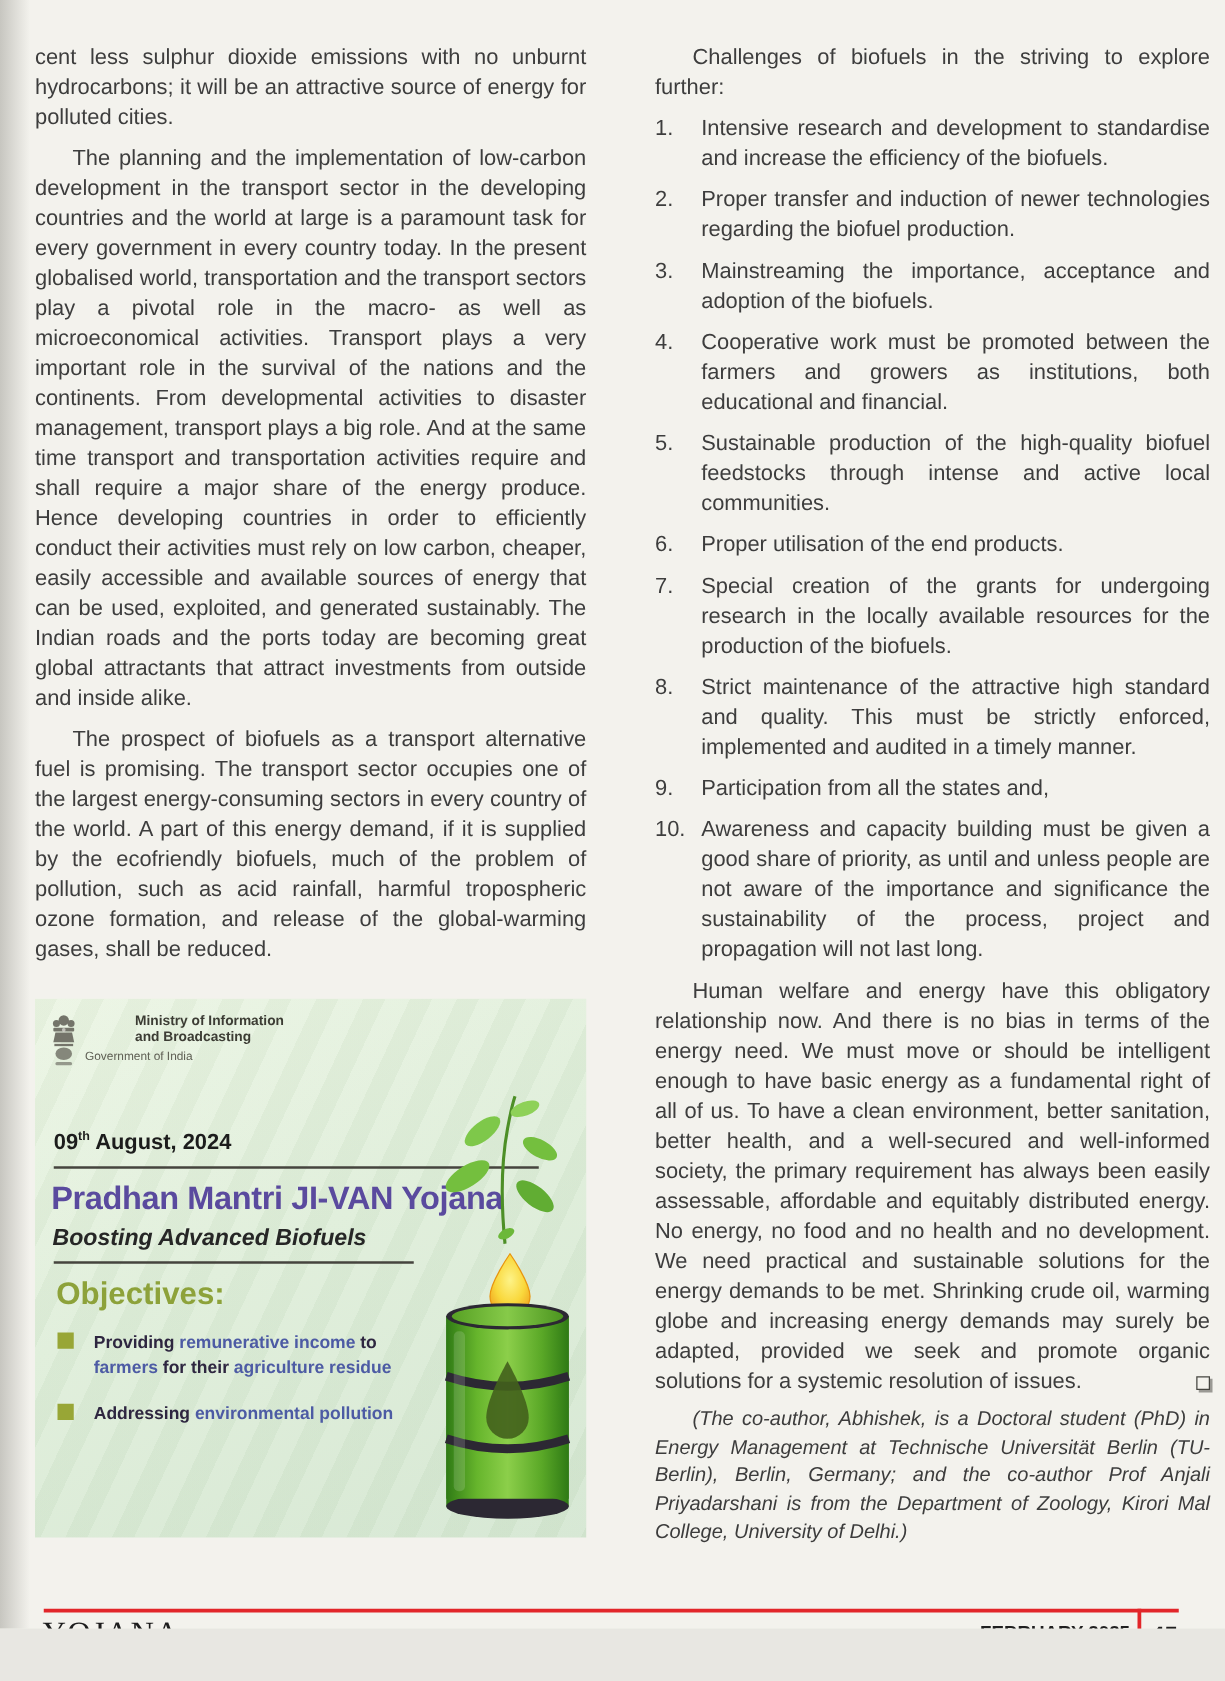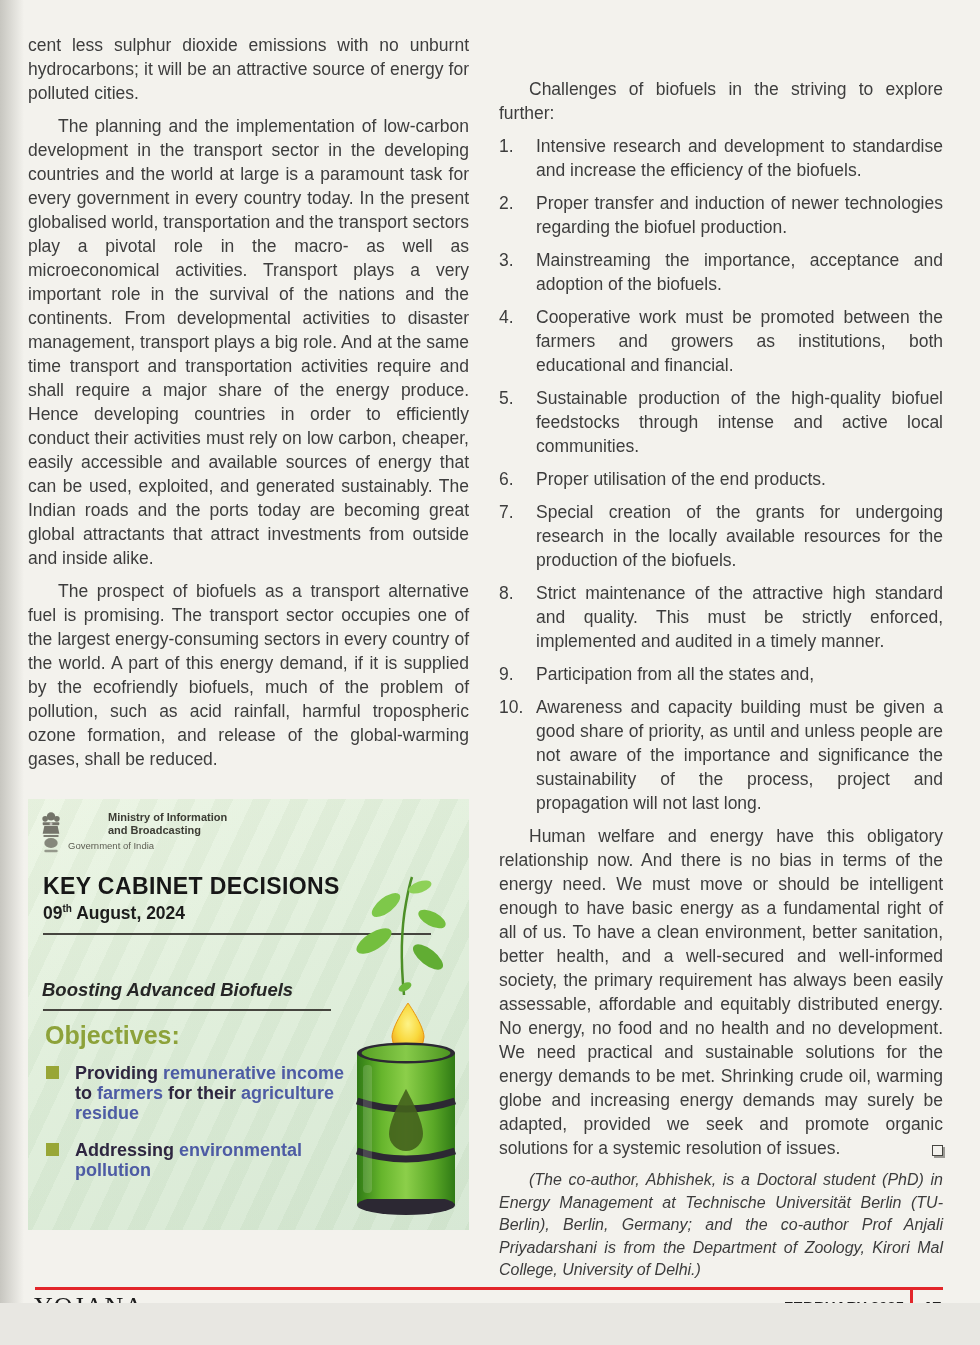--- a/index.html
+++ b/index.html
@@ -5,21 +5,21 @@
   html,body{margin:0;padding:0;background:#e8e7e2;}
   .page{
     position:relative;width:980px;height:1303px;overflow:hidden;
     background:#f3f2ed;
     font-family:"Liberation Sans",sans-serif;color:#3d3d3d;
   }
   .gutter{position:absolute;left:0;top:0;bottom:0;width:24px;
     background:linear-gradient(to right,#c7c6c0,rgba(243,242,237,0));pointer-events:none;}
   .col{position:absolute;top:33px;}
   .col-left{left:28px;width:441px;}
-  .col-right{left:499px;width:444px;margin-top:44px;}
+  .col-right{left:524px;width:444px;}
   p{margin:0;}
   .body-text{
     font-size:17.5px;line-height:24px;text-align:justify;color:#3d3d3d;
     margin-bottom:9px;text-indent:30px;
   }
   .no-indent{text-indent:0;}
   
   .challenges{margin-top:2px;}
   .challenge-item{display:flex;margin-bottom:9px;}
   .challenge-item .num{flex:0 0 37px;font-size:17.5px;line-height:24px;}
@@ -63,21 +63,21 @@
     font-size:26px;font-weight:bold;letter-spacing:-.3px;color:#5a4a9e;
   }
   .scheme-sub{
     position:absolute;left:14px;top:180px;font-size:18.5px;font-weight:bold;
     font-style:italic;color:#262626;text-align:right;
   }
   .obj-head{position:absolute;left:17px;top:222px;margin:0;font-size:25px;font-weight:bold;color:#8da23a;}
   .obj-list{position:absolute;left:18px;top:264px;width:310px;}
   .obj-item{display:flex;margin-bottom:17px;}
   .obj-square{flex:0 0 13px;height:13px;margin-top:3px;margin-right:16px;background:#98a636;}
-  .obj-text{flex:1;font-size:18px;font-weight:bold;line-height:20px;max-width:287px;}
+  .obj-text{flex:1;font-size:14px;font-weight:bold;line-height:20px;max-width:287px;}
   .obj-text .dk{color:#2e2640;}
   .obj-text .hl{color:#4d5ba4;}
   .illus{position:absolute;left:318px;top:76px;}
   
   .foot-rule{position:absolute;left:35px;top:1287px;width:908px;height:2.5px;background:#e2262a;}
   .vrule{position:absolute;left:910px;top:1287px;width:2.5px;height:58px;background:#e2262a;}
   .mag{
     position:absolute;left:34px;top:1292px;
     font-family:"Liberation Serif",serif;font-size:26px;letter-spacing:1px;color:#1d1d1d;
   }
@@ -110,24 +110,24 @@
             <rect x="4" y="46" width="16" height="3" rx="1.5" opacity=".7"></rect>
           </svg>
         </span>
         <div class="ministry-text">
           <div class="m1">Ministry of Information</div>
           <div class="m1">and Broadcasting</div>
           <div class="m2">Government of India</div>
         </div>
       </div>
 
-      <h2 class="kcd">KEY CABINET DECISIONS</h2>
       <div class="kdate"><span>09</span><sup>th</sup><span> August, 2024</span></div>
 
       <div class="rule rule1"></div>
+      <h3 class="scheme">Pradhan Mantri JI-VAN Yojana</h3>
       <div class="scheme-sub">Boosting Advanced Biofuels</div>
       <div class="rule rule2"></div>
 
       <h4 class="obj-head">Objectives:</h4>
       <div class="obj-list">
           <div class="obj-item">
             <span class="obj-square"></span>
             <span class="obj-text"><span class="dk">Providing </span><span class="hl">remunerative income</span><span class="dk"> to </span><span class="hl">farmers</span><span class="dk"> for their </span><span class="hl">agriculture residue</span></span>
           </div>
           <div class="obj-item">

